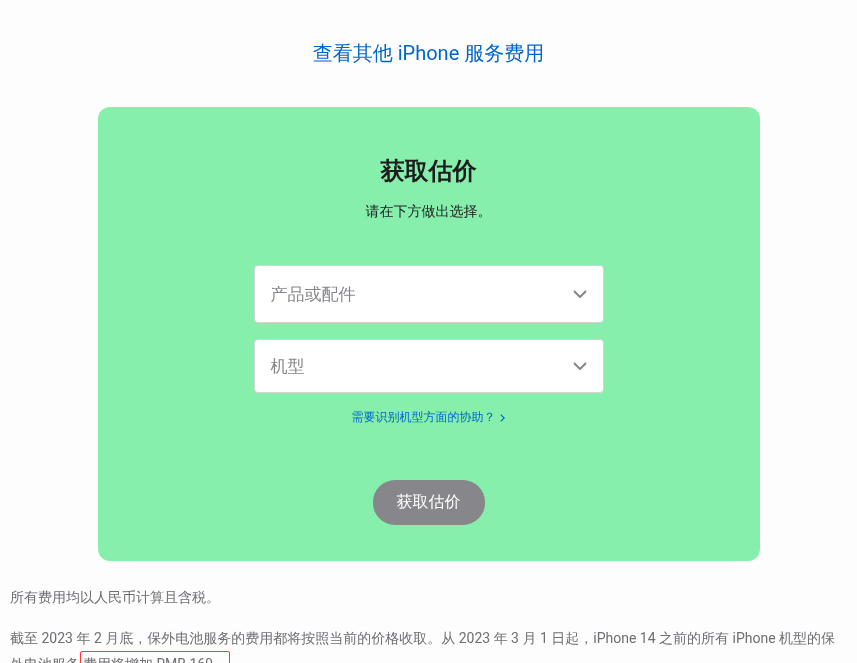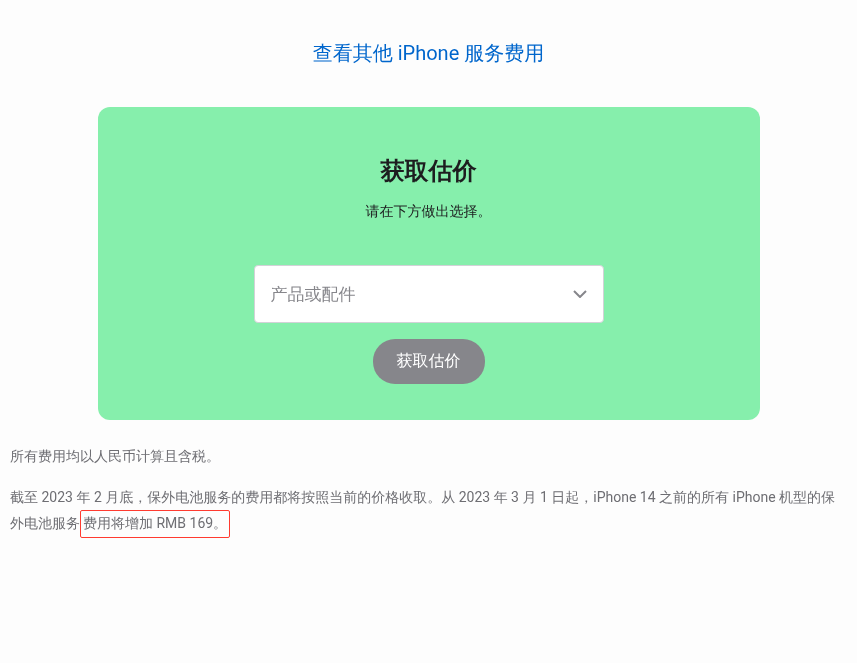--- a/index.html
+++ b/index.html
@@ -133,21 +133,37 @@
 
   <div class="select-field">
     <span class="select-placeholder">产品或配件</span>
     <span class="chevron">
       <svg viewBox="0 0 14 8" fill="none" stroke="#86868b" stroke-width="2">
           <path d="M1 1l6 6 6-6"></path>
         </svg>
     </span>
   </div>
 
+  <div class="select-field">
+    <span class="select-placeholder">机型</span>
+    <span class="chevron">
+      <svg viewBox="0 0 14 8" fill="none" stroke="#86868b" stroke-width="2">
+          <path d="M1 1l6 6 6-6"></path>
+        </svg>
+    </span>
+  </div>
 
+  <div class="help-link">
+    <span class="help-link-text">需要识别机型方面的协助？</span>
+    <span class="help-chevron">
+      <svg viewBox="0 0 8 14" fill="none" stroke="#0066cc" stroke-width="2">
+          <path d="M1 1l6 6-6 6"></path>
+        </svg>
+    </span>
+  </div>
 
   <button class="submit-button">获取估价</button>
 </div>
 
 <div class="footer">
   <p class="footer-line1">所有费用均以人民币计算且含税。</p>
   <p class="footer-line2">
     <span>截至 2023 年 2 月底，保外电池服务的费用都将按照当前的价格收取。从 2023 年 3 月 1 日起，iPhone 14 之前的所有 iPhone 机型的保外电池服务</span><span class="highlight-box">费用将增加 RMB 169。</span>
   </p>
 </div>

